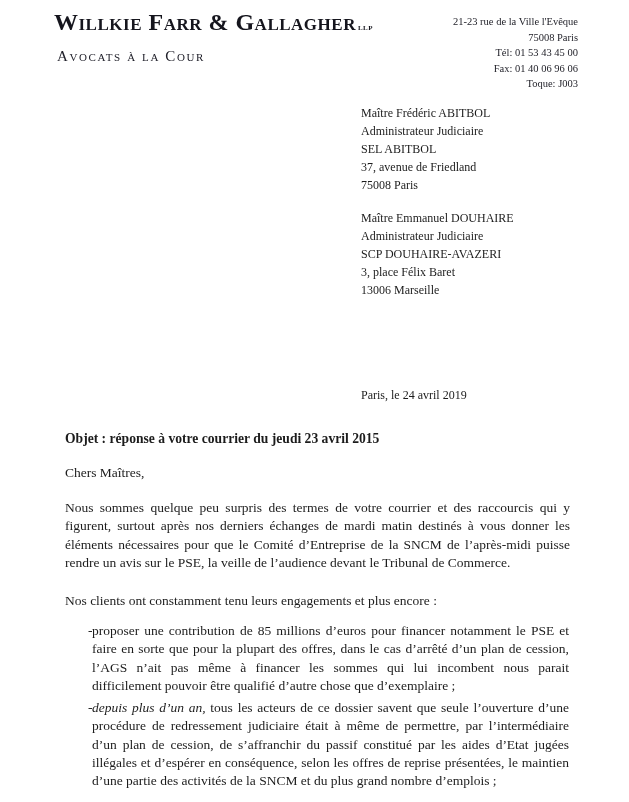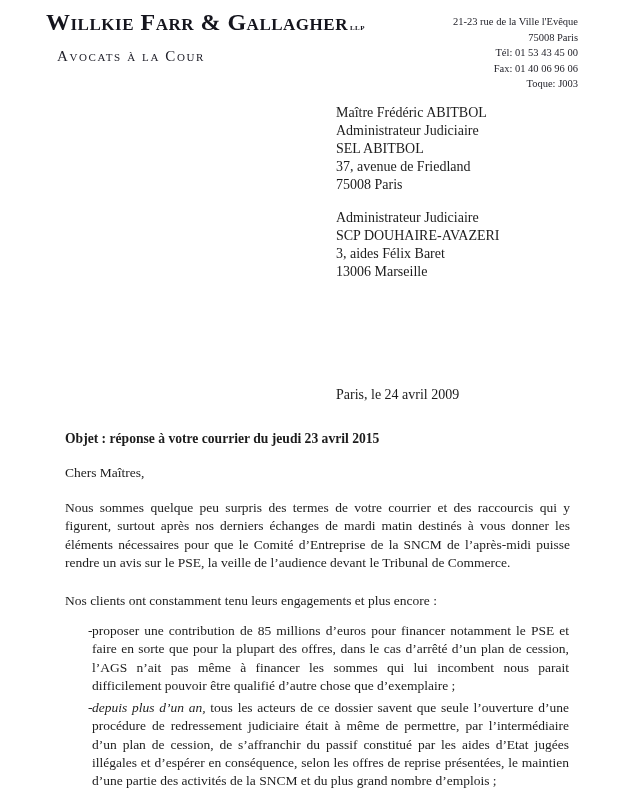--- a/index.html
+++ b/index.html
@@ -8,21 +8,21 @@
     width:629px; height:802px;
     background:#ffffff;
     font-family:"Liberation Serif","DejaVu Serif",serif;
     color:#1c1c1c;
     overflow:hidden;
   }
   .abs { position:absolute; }
 
   
   .firm-logo {
-    left:46px; top:9px;
+    left:54px; top:9px;
     font-variant:small-caps;
     font-weight:bold;
     font-size:24px;
     letter-spacing:0.5px;
     color:#15151d;
     white-space:nowrap;
   }
   .firm-suffix {
     font-size:10px;
     font-weight:bold;
@@ -46,23 +46,24 @@
     white-space:nowrap;
     text-align:right;
   }
 
   
   .recipient-1 { left:336px; top:104px; }
   .recipient-2 { left:336px; top:209px; }
   .delivery    { left:336px; top:314px; }
   .dateline    { left:336px; top:386px; }
   .addr {
-    font-size:14px;
+    font-size:12px;
     line-height:18px;
     white-space:nowrap;
+    margin-left:25px;
   }
 
   
   .subject {
     left:65px; top:431px;
     font-size:13.6px;
     font-weight:bold;
     white-space:nowrap;
   }
   .salutation {
@@ -119,28 +120,29 @@
 
   <div class="abs addr recipient-1">
     <div>Maître Frédéric ABITBOL</div>
     <div>Administrateur Judiciaire</div>
     <div>SEL ABITBOL</div>
     <div>37, avenue de Friedland</div>
     <div>75008 Paris</div>
   </div>
 
   <div class="abs addr recipient-2">
+    <div>Maître Emmanuel DOUHAIRE</div>
     <div>Administrateur Judiciaire</div>
     <div>SCP DOUHAIRE-AVAZERI</div>
-    <div>3, aides Félix Baret</div>
+    <div>3, place Félix Baret</div>
     <div>13006 Marseille</div>
   </div>
 
 
-  <div class="abs addr dateline">Paris, le 24 avril 2009</div>
+  <div class="abs addr dateline">Paris, le 24 avril 2019</div>
 
   <div class="abs subject">Objet : réponse à votre courrier du jeudi 23 avril 2015</div>
 
   <div class="abs salutation">Chers Maîtres,</div>
 
   <div class="abs para-1">Nous sommes quelque peu surpris des termes de votre courrier et des raccourcis qui y figurent, surtout après nos derniers échanges de mardi matin destinés à vous donner les éléments nécessaires pour que le Comité d’Entreprise de la SNCM de l’après-midi puisse rendre un avis sur le PSE, la veille de l’audience devant le Tribunal de Commerce.</div>
 
   <div class="abs list-intro">Nos clients ont constamment tenu leurs engagements et plus encore :</div>
 
   <div class="abs bullet bullet-1">

